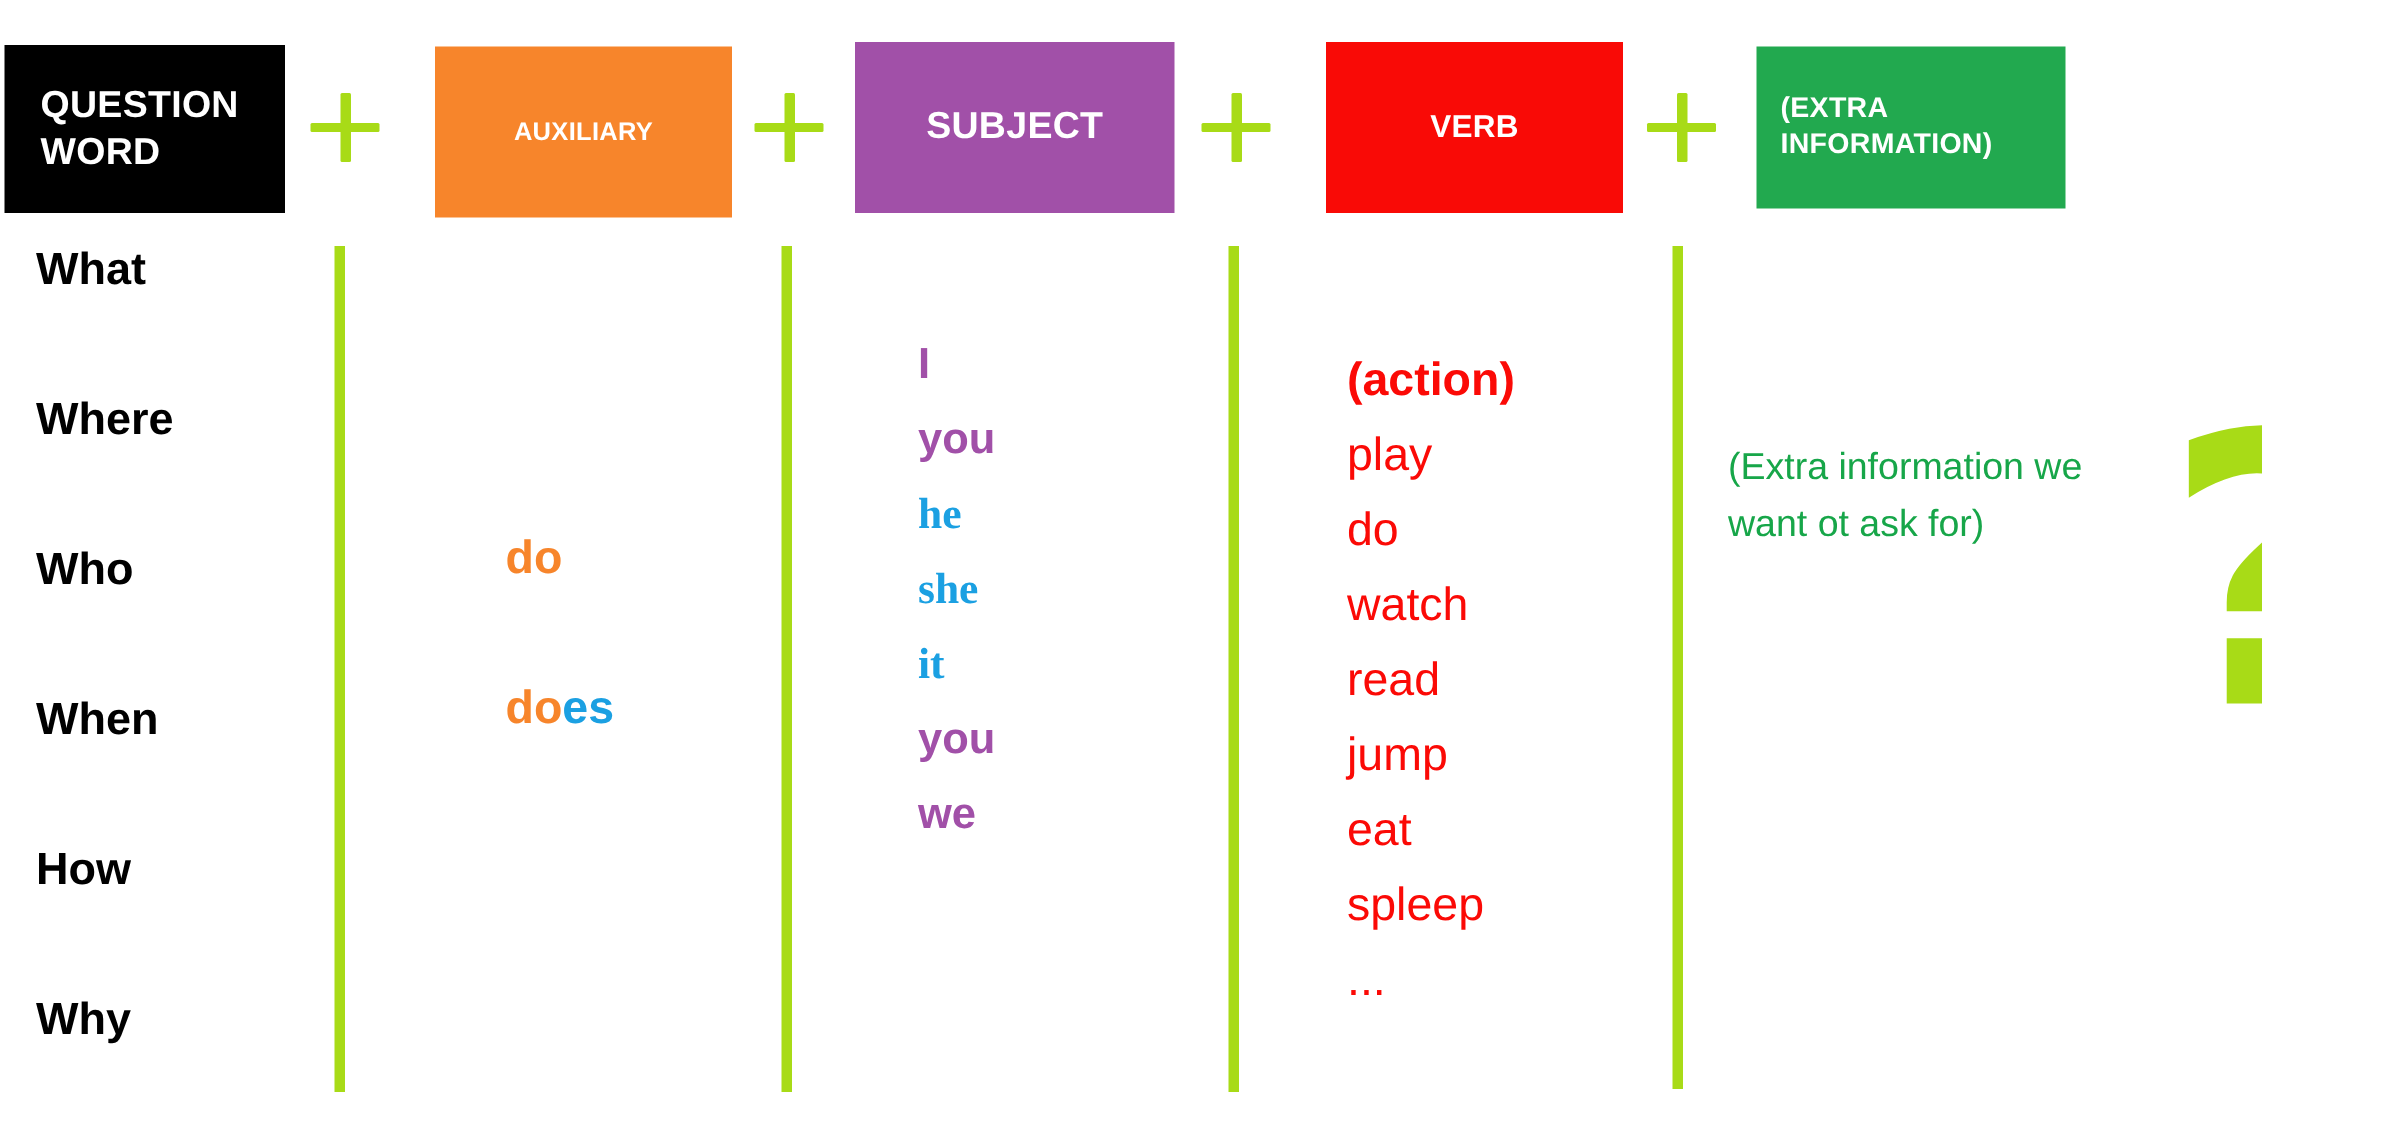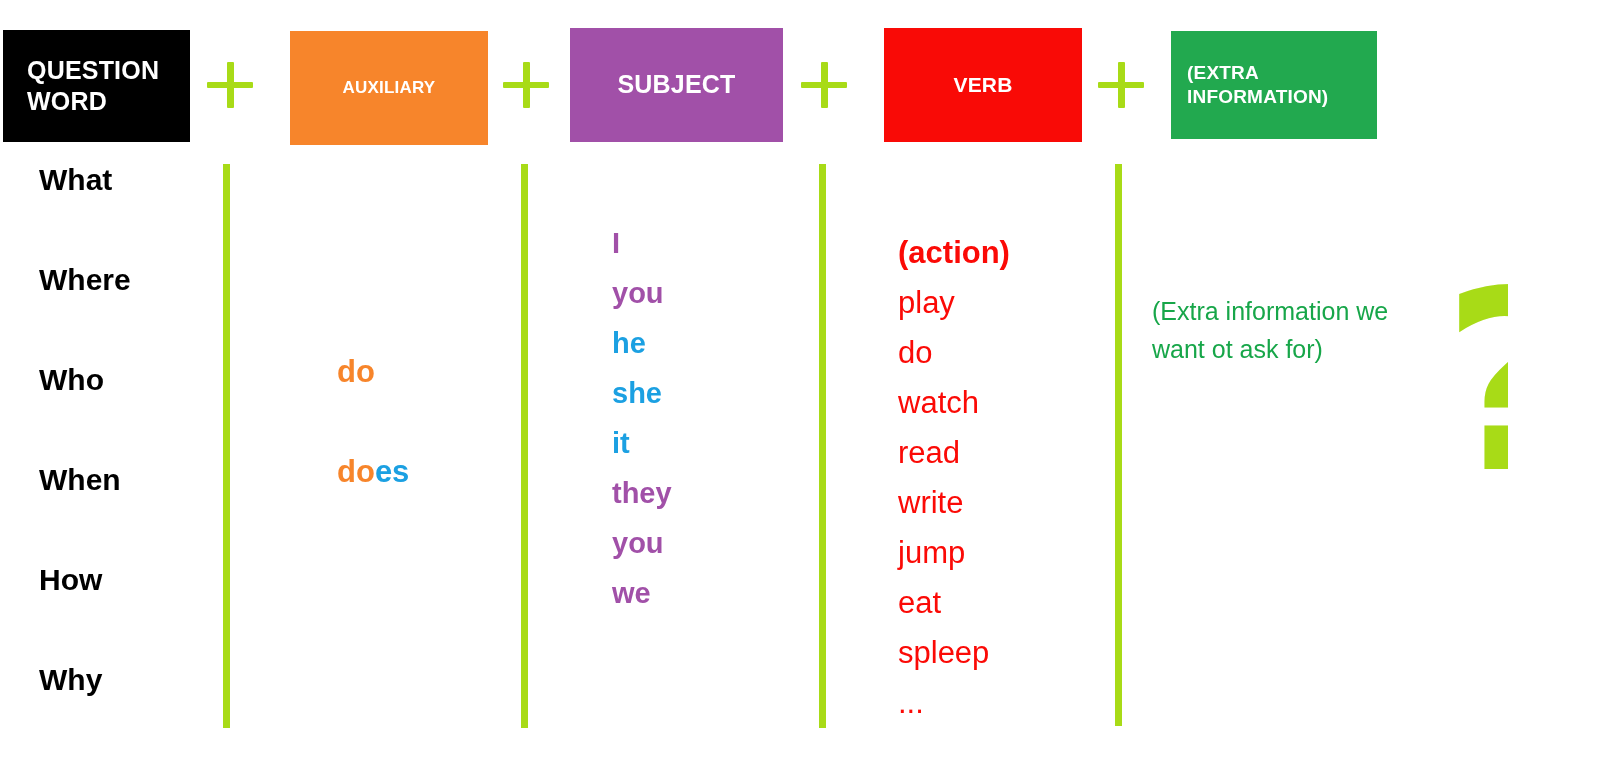--- a/index.html
+++ b/index.html
@@ -104,21 +104,20 @@
   #vline-2 { left: 521px; }
   #vline-3 { left: 819px; }
   #vline-4 { left: 1115px; height: 562px; }
 
   
   #col-question-words {
     position: absolute;
     left: 24px;
     top: 152px;
     width: 180px;
-    margin-left: 15px;
   }
   .qword {
     font-size: 30px;
     font-weight: bold;
     color: #000000;
     height: 100px;
     line-height: 56px;
   }
 
   
@@ -142,21 +141,21 @@
     left: 612px;
     top: 218px;
     width: 180px;
   }
   .subj-word {
     font-size: 29px;
     font-weight: bold;
     line-height: 50px;
     color: #A150A8;
   }
-  .subj-word.blue { color: #1BA0E2; }
+  .subj-word.blue { color: #1BA0E2; font-family: Liberation Serif, serif; }
 
   
   #col-verb {
     position: absolute;
     left: 898px;
     top: 228px;
     width: 200px;
   }
   .verb-word {
     font-size: 31px;
@@ -243,32 +242,30 @@
     <div class="aux-word"><span>do</span><span class="aux-suffix"></span></div>
     <div class="aux-word"><span>do</span><span class="aux-suffix">es</span></div>
   </div>
 
   <div id="col-subject">
     <div class="subj-word">I</div>
     <div class="subj-word">you</div>
     <div class="subj-word blue">he</div>
     <div class="subj-word blue">she</div>
     <div class="subj-word blue">it</div>
-    <div class="subj-word">they</div>
     <div class="subj-word">you</div>
     <div class="subj-word">we</div>
   </div>
 
   <div id="col-verb">
     <div class="verb-word bold">(action)</div>
     <div class="verb-word">play</div>
     <div class="verb-word">do</div>
     <div class="verb-word">watch</div>
     <div class="verb-word">read</div>
-    <div class="verb-word">write</div>
     <div class="verb-word">jump</div>
     <div class="verb-word">eat</div>
     <div class="verb-word">spleep</div>
     <div class="verb-word">...</div>
   </div>
 
   <div id="extra-note">(Extra information we want ot ask for)</div>
 
   <div id="question-mark">?</div>
 

